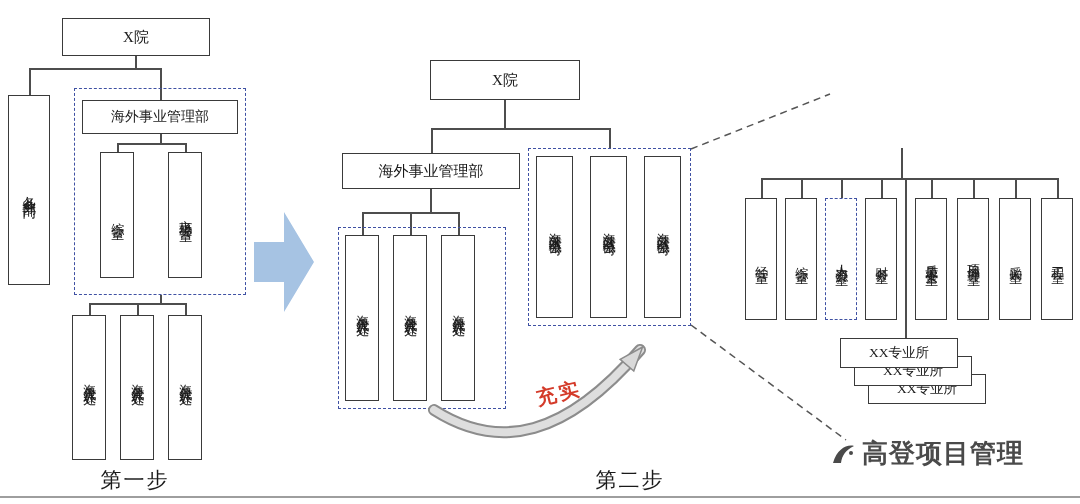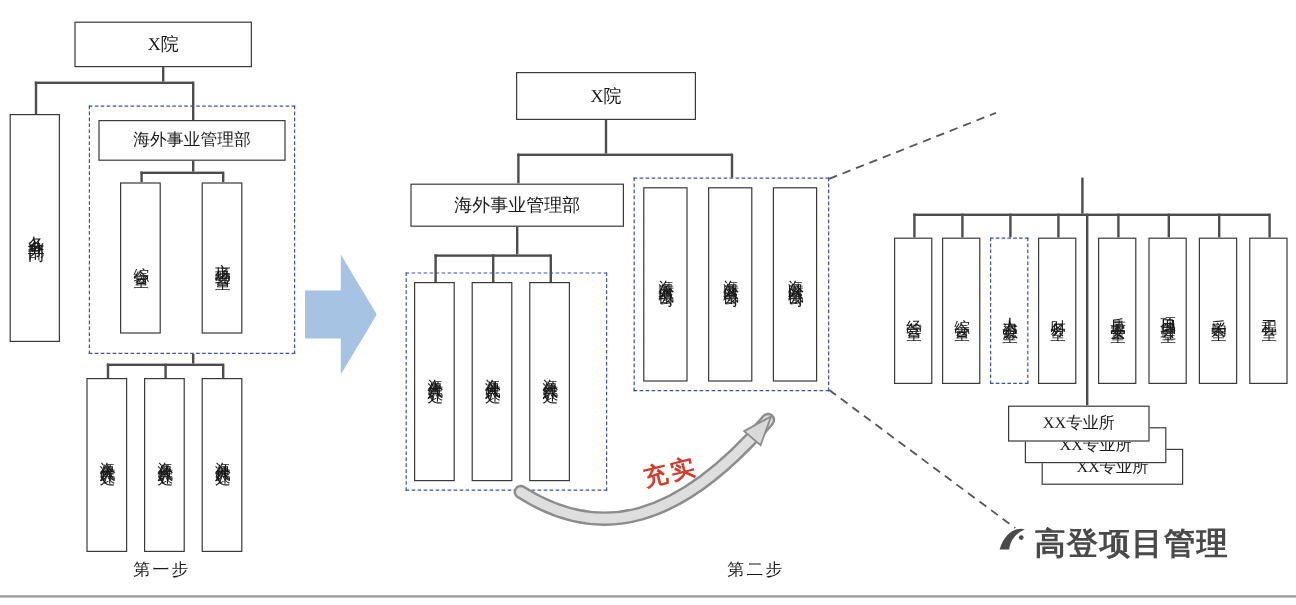--- a/index.html
+++ b/index.html
@@ -7,28 +7,28 @@
           font-family:"Liberation Serif","DejaVu Serif",serif;color:#1a1a1a;}
   .hbox{position:absolute;border:1.5px solid #3a3a3a;background:#fff;display:flex;
         align-items:center;justify-content:center;font-size:15px;box-sizing:border-box;}
   .vbox{position:absolute;border:1.5px solid #3a3a3a;background:#fff;display:flex;
         align-items:center;justify-content:center;writing-mode:vertical-rl;
         text-orientation:upright;font-size:13px;line-height:1.1;letter-spacing:2px;
         box-sizing:border-box;}
   .vbox.dashed{border:1.6px dashed #3f51a3;}
   .line{position:absolute;background:#4d4d4d;}
   .dashed-rect{position:absolute;border:1.7px dashed #3f51a3;box-sizing:border-box;}
-  .step-label{position:absolute;font-size:14px;text-align:center;letter-spacing:2px;}
+  .step-label{position:absolute;font-size:21px;text-align:center;letter-spacing:2px;}
   .block-arrow{position:absolute;left:254px;top:212px;width:60px;height:100px;background:#a6c3e3;
         clip-path:polygon(0 30%,50% 30%,50% 0,100% 50%,50% 100%,50% 70%,0 70%);}
   .annotation-red{position:absolute;left:536px;top:380px;color:#d43b2a;font-size:20px;
         font-weight:bold;transform:rotate(-14deg);letter-spacing:3px;}
   .stack-box{position:absolute;width:118px;height:30px;border:1.5px solid #3a3a3a;background:#fff;
         display:flex;align-items:center;justify-content:center;font-size:13.5px;box-sizing:border-box;}
-  .watermark{position:absolute;left:830px;top:436px;display:flex;align-items:flex-start;gap:6px;}
+  .watermark{position:absolute;left:830px;top:436px;display:flex;align-items:center;gap:6px;}
   .watermark .wm-text{font-family:"Liberation Sans","DejaVu Sans",sans-serif;font-weight:bold;
         font-size:26px;color:#4a4a4a;letter-spacing:1px;}
   .bottom-rule{position:absolute;left:0;top:496px;width:1080px;height:2px;background:#9e9e9e;}
   svg.overlay{position:absolute;left:0;top:0;width:1080px;height:504px;pointer-events:none;}
 </style>
 </head>
 <body>
 
 <div class="canvas">
 

